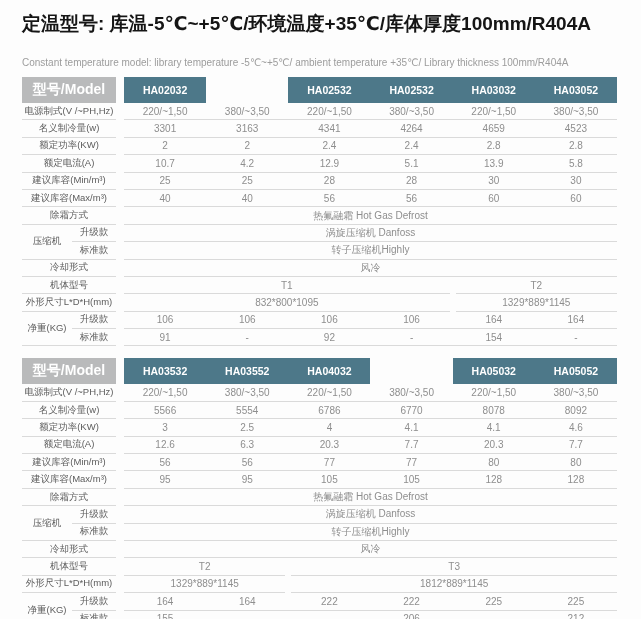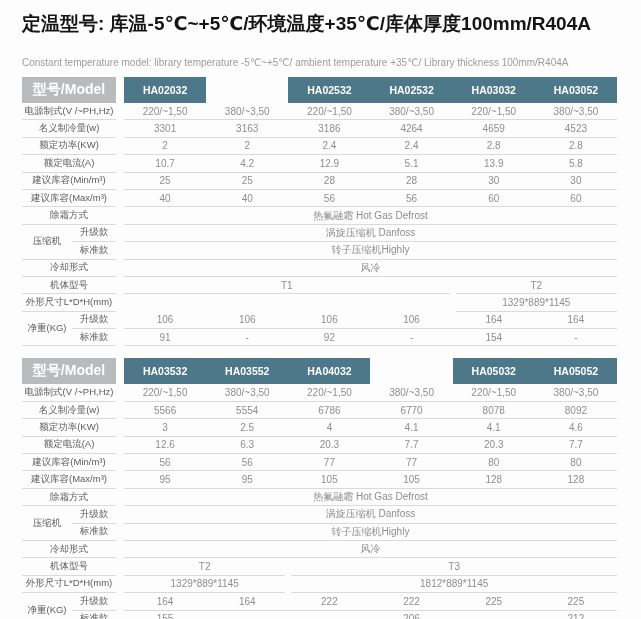--- a/index.html
+++ b/index.html
@@ -62,21 +62,21 @@
     <div class="c val bb d1 r2">220/~1,50</div>
     <div class="c val bb d2 r2">380/~3,50</div>
     <div class="c val bb d3 r2">220/~1,50</div>
     <div class="c val bb d4 r2">380/~3,50</div>
     <div class="c val bb d5 r2">220/~1,50</div>
     <div class="c val bb d6 r2">380/~3,50</div>
 
     <div class="c lab bb cl r3">名义制冷量(w)</div>
     <div class="c val bb d1 r3">3301</div>
     <div class="c val bb d2 r3">3163</div>
-    <div class="c val bb d3 r3">3186</div>
+    <div class="c val bb d3 r3">4341</div>
     <div class="c val bb d4 r3">4264</div>
     <div class="c val bb d5 r3">4659</div>
     <div class="c val bb d6 r3">4523</div>
 
     <div class="c lab bb cl r4">额定功率(KW)</div>
     <div class="c val bb d1 r4">2</div>
     <div class="c val bb d2 r4">2</div>
     <div class="c val bb d3 r4">2.4</div>
     <div class="c val bb d4 r4">2.4</div>
     <div class="c val bb d5 r4">2.8</div>
@@ -116,20 +116,21 @@
     <div class="c val bb da r10">转子压缩机Highly</div>
 
     <div class="c lab bb cl r11">冷却形式</div>
     <div class="c val bb da r11">风冷</div>
 
     <div class="c lab bb cl r12">机体型号</div>
     <div class="c val bb g14 gr r12">T1</div>
     <div class="c val bb g56 gl r12">T2</div>
 
     <div class="c lab bb cl r13">外形尺寸L*D*H(mm)</div>
+    <div class="c val bb g14 gr r13">832*800*1095</div>
     <div class="c val bb g56 gl r13">1329*889*1145</div>
 
     <div class="c lab bb c1 r1415">净重(KG)</div>
     <div class="c lab bb c2 r14">升级款</div>
     <div class="c val bb d1 r14">106</div>
     <div class="c val bb d2 r14">106</div>
     <div class="c val bb d3 r14">106</div>
     <div class="c val bb d4 r14">106</div>
     <div class="c val bb d5 r14">164</div>
     <div class="c val bb d6 r14">164</div>

